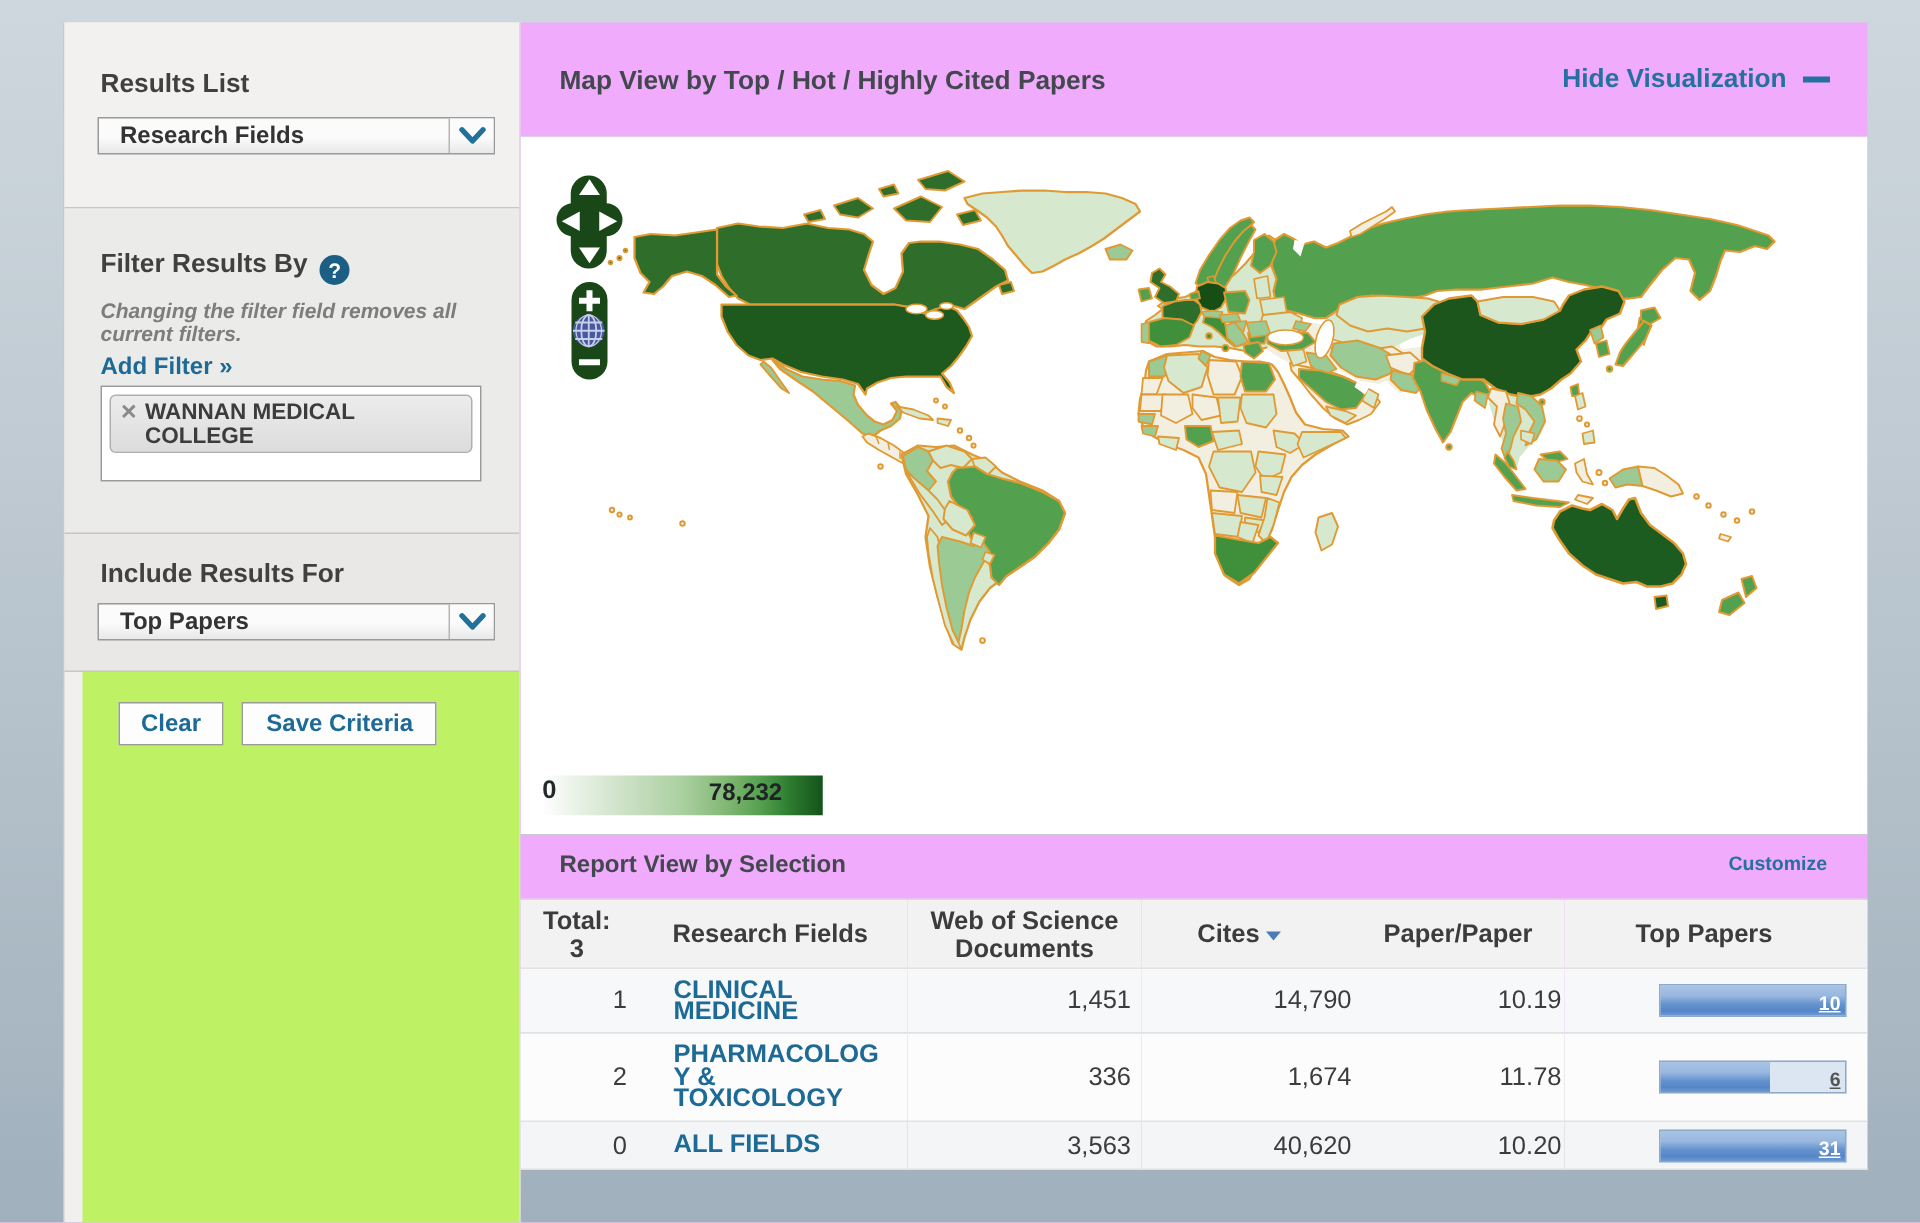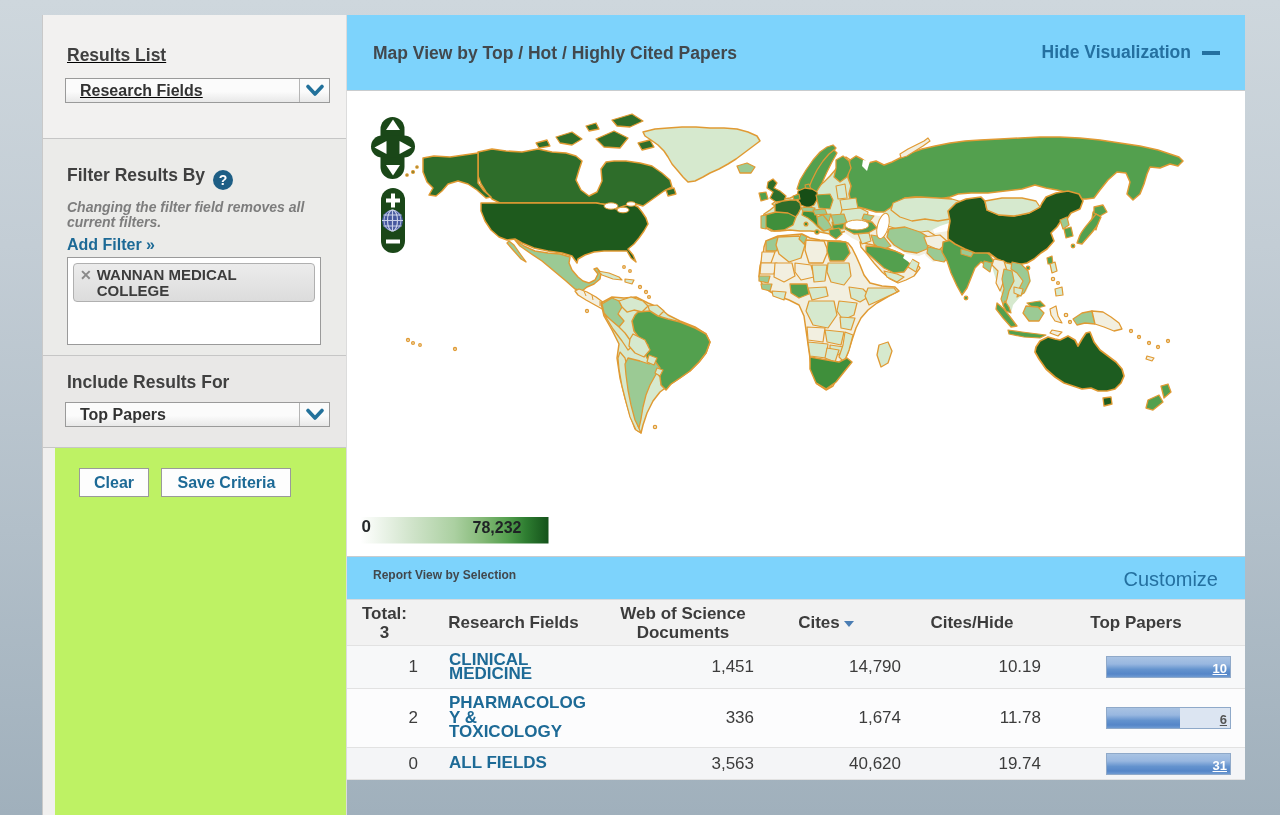--- a/index.html
+++ b/index.html
@@ -7,63 +7,63 @@
 body {
   font-family:"Liberation Sans", sans-serif;
   background:linear-gradient(to bottom, #ced7dd 0%, #c3cdd5 30%, #b2bfc9 65%, #a0b0bc 100%);
   position:relative;
 }
 .sidebar {
   position:absolute; left:42px; top:15px; width:305px; height:800px;
   background:#f1f0ef; border-left:1px solid #c9c9c9; border-right:1px solid #dcdcdc;
 }
 .sb-sec { border-bottom:1px solid #c6c6c6; padding-left:24px; }
-.sec1 { height:124px; background:#f2f1f0;text-decoration:underline; }
+.sec1 { height:124px; background:#f2f1f0; }
 .sec2 { height:217px; background:#ebebe9; }
 .sec3 { height:92px; background:#e9e8e7; }
 .sec4 { height:373px; background:#bef264; border-bottom:none;margin-left:12px; }
 h3.sb { font-size:17.5px; font-weight:bold; color:#404040; }
 .dd {
   width:265px; height:25px; border:1px solid #9a9a9a; background:linear-gradient(#fbfbfb 55%, #e8e8e8 100%);
   position:relative; line-height:23px; padding-left:14px; font-size:16px; font-weight:bold; color:#333; margin-left:-2px;
 }
 .dd .arrowbox {
   position:absolute; right:0; top:0; width:30px; height:23px; border-left:1px solid #b5b5b5;
   background:linear-gradient(#fbfbfb 55%, #e8e8e8 100%);
 }
 .dd .arrowbox svg { position:absolute; left:5px; top:5px; }
 .qicon {
   display:inline-block; width:20px; height:20px; border-radius:50%; background:#1d5e85;
   color:#fff; font-size:14px; font-weight:bold; text-align:center; line-height:20px; vertical-align:-4px; margin-left:8px;
 }
 .italic-note { font-style:italic; color:#7d7d7d; font-size:14px; font-weight:bold; line-height:14.5px; margin-top:10px; }
 .addfilter { color:#1d6a96; font-size:16px; font-weight:bold; margin-top:7px; }
-.filterbox { width:254px; height:88px; border:1px solid #9a9a9a; background:#fff; margin-top:3px; padding:5px; }
+.filterbox { width:254px; height:64px; border:1px solid #9a9a9a; background:#fff; margin-top:3px; padding:5px; }
 .pill {
   background:linear-gradient(#ececec, #dcdcdc); border:1px solid #b0b0b0; border-radius:4px;
   font-size:15px; font-weight:bold; color:#3c3c3c; padding:3px 6px 3px 6px; line-height:15.5px;
   position:relative;
 }
 .pill .x { color:#8a8a8a; font-size:14px; margin-right:5px; }
 .pill .txt { display:inline-block; vertical-align:top; }
 .btn {
   display:inline-block; height:29px; background:#fdfdfd; border:1px solid #9a9a9a;
   color:#1d6a96; font-size:16px; font-weight:bold; text-align:center; line-height:27px;
 }
 .main {
-  position:absolute; left:347px; top:15px; width:898px; height:676px; background:#7dd3fc;
+  position:absolute; left:347px; top:15px; width:898px; height:676px; background:#f0abfc;
 }
 .map-header { height:76px; border-bottom:1px solid #c9ccce; position:relative; }
 .map-title { position:absolute; left:26px; top:28px; font-size:17.5px; font-weight:bold; color:#42484d; }
 .hideviz { position:absolute; right:25px; top:27px; font-size:17.5px; font-weight:bold; color:#2470a0; }
 .hideviz .dash { display:inline-block; width:18px; height:4px; background:#2470a0; vertical-align:3px; margin-left:11px; }
 .map-area { position:relative; height:465px; }
 .report-header { height:43px; border-top:1px solid #c9ccce; position:relative; }
-.report-title { position:absolute; left:26px; top:11px; font-size:12px; font-weight:bold; color:#42484d; }
-.customize { position:absolute; right:27px; top:11px; font-size:20px; font-weight:normal; color:#2470a0; }
+.report-title { position:absolute; left:26px; top:11px; font-size:16px; font-weight:bold; color:#42484d; }
+.customize { position:absolute; right:27px; top:11px; font-size:13px; font-weight:bold; color:#2470a0; }
 table.report { border-collapse:collapse; width:898px; table-layout:fixed; }
 table.report th, table.report td { vertical-align:middle; }
 thead tr { background:#f2f2f2; height:46px; border-top:1px solid #d8dbde; }
 table.report thead th { padding:0;  font-size:17px; font-weight:bold; color:#3c3c3c; text-align:center; line-height:19px; }
 .cites-th { color:#4a7db3; }
 .tri { display:inline-block; width:0; height:0; border-left:5px solid transparent; border-right:5px solid transparent; border-top:6px solid #4a7db3; vertical-align:1px; margin-left:4px; }
 tbody tr { border-top:1px solid #e2e2e2; }
 tbody tr.r1 { height:43px; background:#f7f8f9; }
 tbody tr.r2 { height:59px; background:#fcfcfd; }
 tbody tr.r3 { height:32px; background:#f4f5f7; border-bottom:1px solid #e2e2e2; }
@@ -341,21 +341,21 @@
         <col style="width:155px">
         <col style="width:127px">
         <col style="width:202px">
       </colgroup>
       <thead>
         <tr>
           <th>Total:<br>3</th>
           <th>Research Fields</th>
           <th>Web of Science<br>Documents</th>
           <th class="cites-th" style="padding-right:25px;">Cites<span class="tri"></span></th>
-          <th style="padding-right:15px;">Cites/Hide</th>
+          <th style="padding-right:15px;">Paper/Paper</th>
           <th style="padding-right:16px;">Top Papers</th>
         </tr>
       </thead>
       <tbody>
         <tr class="r1">
           <td class="rank">1</td>
           <td class="field">CLINICAL<br>MEDICINE</td>
           <td class="num" style="padding-right:7px;">1,451</td>
           <td class="num" style="padding-right:15px;">14,790</td>
           <td class="num" style="padding-right:2px;">10.19</td>
@@ -377,21 +377,21 @@
               <div class="barfill" style="width:73px;"></div>
               <span class="barnum dark">6</span>
             </div>
           </td>
         </tr>
         <tr class="r3">
           <td class="rank">0</td>
           <td class="field">ALL FIELDS</td>
           <td class="num" style="padding-right:7px;">3,563</td>
           <td class="num" style="padding-right:15px;text-align:right;">40,620</td>
-          <td class="num" style="padding-right:2px;">19.74</td>
+          <td class="num" style="padding-right:2px;">10.20</td>
           <td>
             <div class="barwrap">
               <div class="barfill" style="width:123px;"></div>
               <span class="barnum">31</span>
             </div>
           </td>
         </tr>
       </tbody>
     </table>
   </div>

